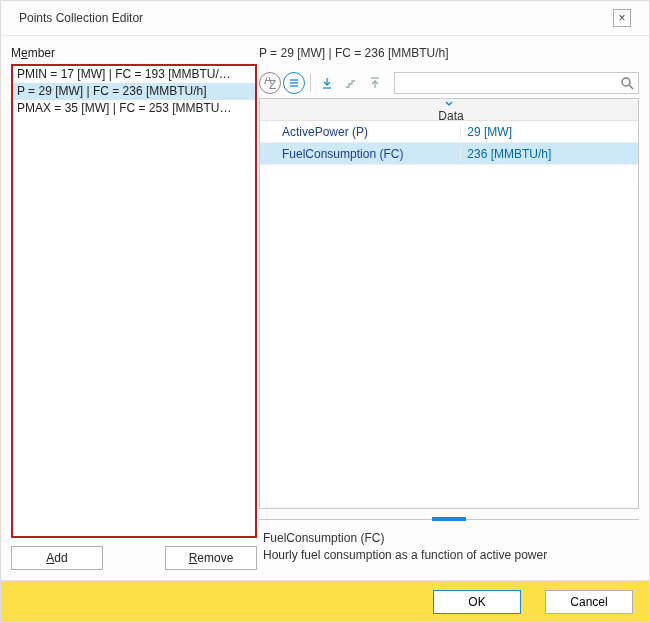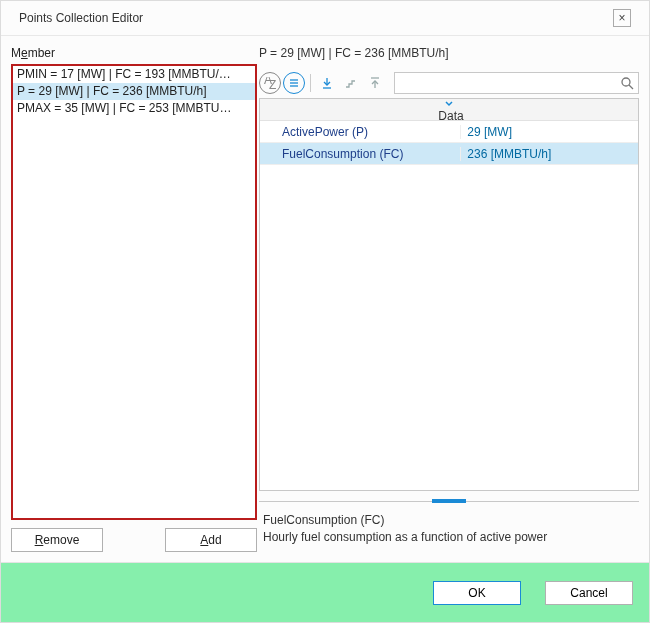--- a/index.html
+++ b/index.html
@@ -48,21 +48,21 @@
 
   
   .desc-sep { position: relative; height: 6px; margin-top: 8px; }
   .desc-sep::before { content: ""; position: absolute; left: 0; right: 0; top: 2px; height: 1px; background: #c8c8c8; }
   .desc-sep .handle { position: absolute; width: 34px; height: 4px; background: #1a8ad6; left: 50%; top: 0; transform: translateX(-50%); }
   .desc-panel { padding: 8px 4px 6px 4px; color: #333; }
   .desc-panel .dname { margin-bottom: 2px; }
   .desc-panel .dtext { line-height: 1.4; }
 
   
-  .footer { height: 60px; border-top: 1px solid #e4e4e4; display: flex; align-items: center; justify-content: flex-end; gap: 24px; padding-right: 16px; background: #86efac; }
+  .footer { height: 42px; border-top: 1px solid #e4e4e4; display: flex; align-items: center; justify-content: flex-end; gap: 24px; padding-right: 16px; background: #fde047; }
   .footer button { width: 88px; height: 24px; background: #fff; border: 1px solid #b0b0b0; cursor: pointer; }
   .footer button.primary { border-color: #1a8ad6; }
 
   svg { display: block; }
 </style>
 </head>
 <body>
 
 <div class="titlebar">
   <div class="title">Points Collection Editor</div>
@@ -77,24 +77,24 @@
     <div class="section-label">
       <span>M</span><span class="ul">e</span><span>mber</span>
     </div>
     <div class="member-list">
       <div class="member-item">PMIN = 17 [MW] | FC = 193 [MMBTU/…</div>
       <div class="member-item selected">P = 29 [MW] | FC = 236 [MMBTU/h]</div>
       <div class="member-item">PMAX = 35 [MW] | FC = 253 [MMBTU…</div>
     </div>
     <div class="member-buttons">
       <button class="std-btn">
-        <span></span><span style="text-decoration:underline">R</span><span>emove</span>
+        <span></span><span style="text-decoration:underline">A</span><span>dd</span>
       </button>
       <button class="std-btn">
-        <span></span><span style="text-decoration:underline">A</span><span>dd</span>
+        <span></span><span style="text-decoration:underline">R</span><span>emove</span>
       </button>
     </div>
   </div>
 
   <div class="right">
     <div class="summary">P = 29 [MW] |  FC = 236 [MMBTU/h]</div>
 
     <div class="toolbar">
       <div class="tool-icon">
         <svg width="12" height="12" viewBox="0 0 12 12">

